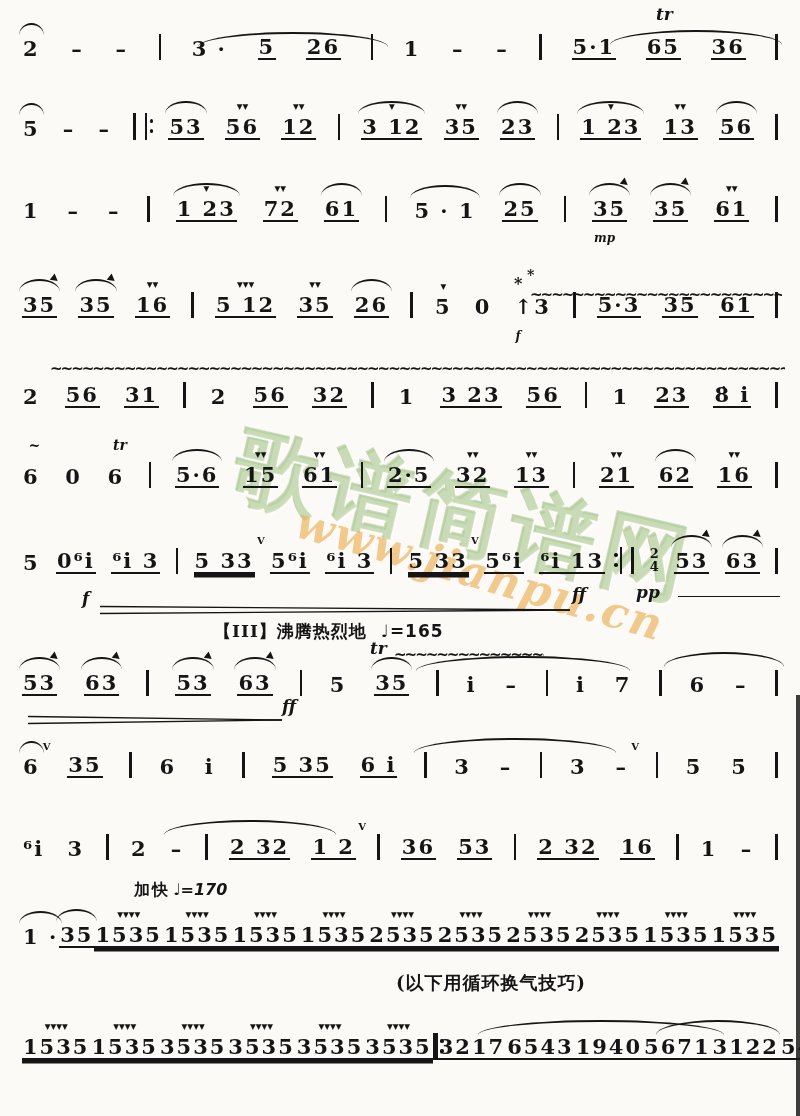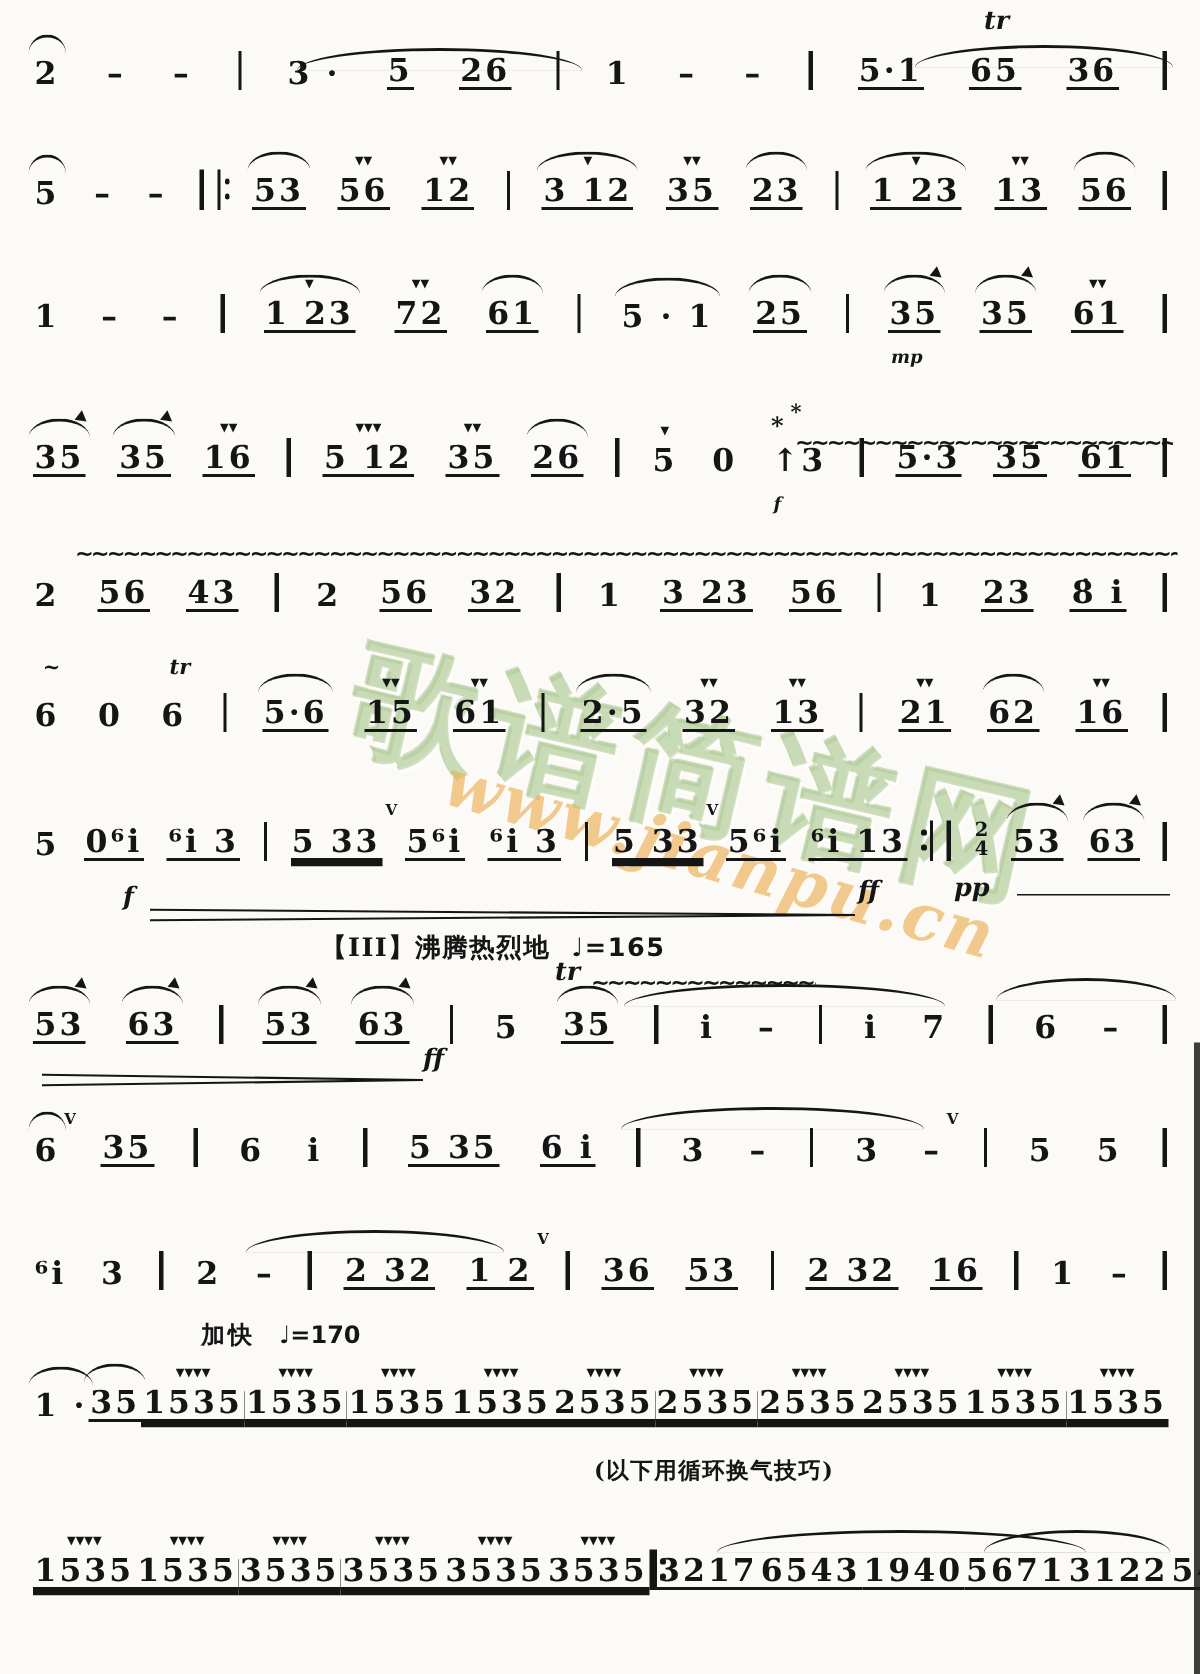--- a/index.html
+++ b/index.html
@@ -38,22 +38,22 @@
   .slurD{border-top:2.2px solid currentColor;border-radius:50% 50% 0 0/100% 100% 0 0;height:13px;}
   .wavyD{font-size:15px;font-weight:700;letter-spacing:-2px;line-height:10px;height:12px;overflow:hidden;white-space:nowrap;
     font-family:"DejaVu Sans",sans-serif;}
   .dlineD{border-top:1.6px solid currentColor;height:0;}
   .dlabel{font-style:italic;font-weight:700;font-size:17px;line-height:1;font-family:"DejaVu Serif",serif;}
   .dlabel.plain{font-style:normal;font-size:16px;}
   
   .hdr{position:absolute;left:214px;top:620px;z-index:2;font-size:17px;font-weight:700;letter-spacing:1px;}
   .hdr .tempo{margin-left:14px;font-family:"DejaVu Sans",sans-serif;}
   .accel{position:absolute;left:134px;top:880px;z-index:2;font-size:16px;font-weight:700;letter-spacing:2px;}
-  .accel .tempo{margin-left:16px;font-family:"DejaVu Sans",sans-serif;letter-spacing:0;}
-  .ann{position:absolute;left:396px;top:971px;z-index:2;font-size:15px;font-weight:600;letter-spacing:1px;}
+  .accel .tempo{margin-left:3px;font-family:"DejaVu Sans",sans-serif;letter-spacing:0;font-style:italic;}
+  .ann{position:absolute;left:396px;top:971px;z-index:2;font-size:18px;font-weight:600;letter-spacing:1px;}
   .edge{position:absolute;right:0;top:695px;bottom:0;width:4px;background:#1b1b1b;opacity:.85;z-index:3;}
 </style>
 </head>
 <body>
 
 <div class="page" style="background: rgb(251, 250, 246); color: rgb(21, 21, 21);">
   <div class="wm-cjk">歌谱简谱网</div>
   <div class="wm-url">www.jianpu.cn</div>
 
   <div class="score">
@@ -126,21 +126,21 @@
         <div class="g">↑3<span class="lbl">*</span><span class="dyn">f</span></div>
         <div class="bar"></div>
         <div class="g u1">5·3</div>
         <div class="g u1">35</div>
         <div class="g u1">61</div>
         <div class="bar"></div>
       </div>
       <div class="system" style="top: 374px;">
         <div class="g">2</div>
         <div class="g u1">56</div>
-        <div class="g u1">43</div>
+        <div class="g u1">31</div>
         <div class="bar"></div>
         <div class="g">2</div>
         <div class="g u1">56</div>
         <div class="g u1">32</div>
         <div class="bar"></div>
         <div class="g">1</div>
         <div class="g u1">3 23</div>
         <div class="g u1">56</div>
         <div class="bar"></div>
         <div class="g">1</div>

